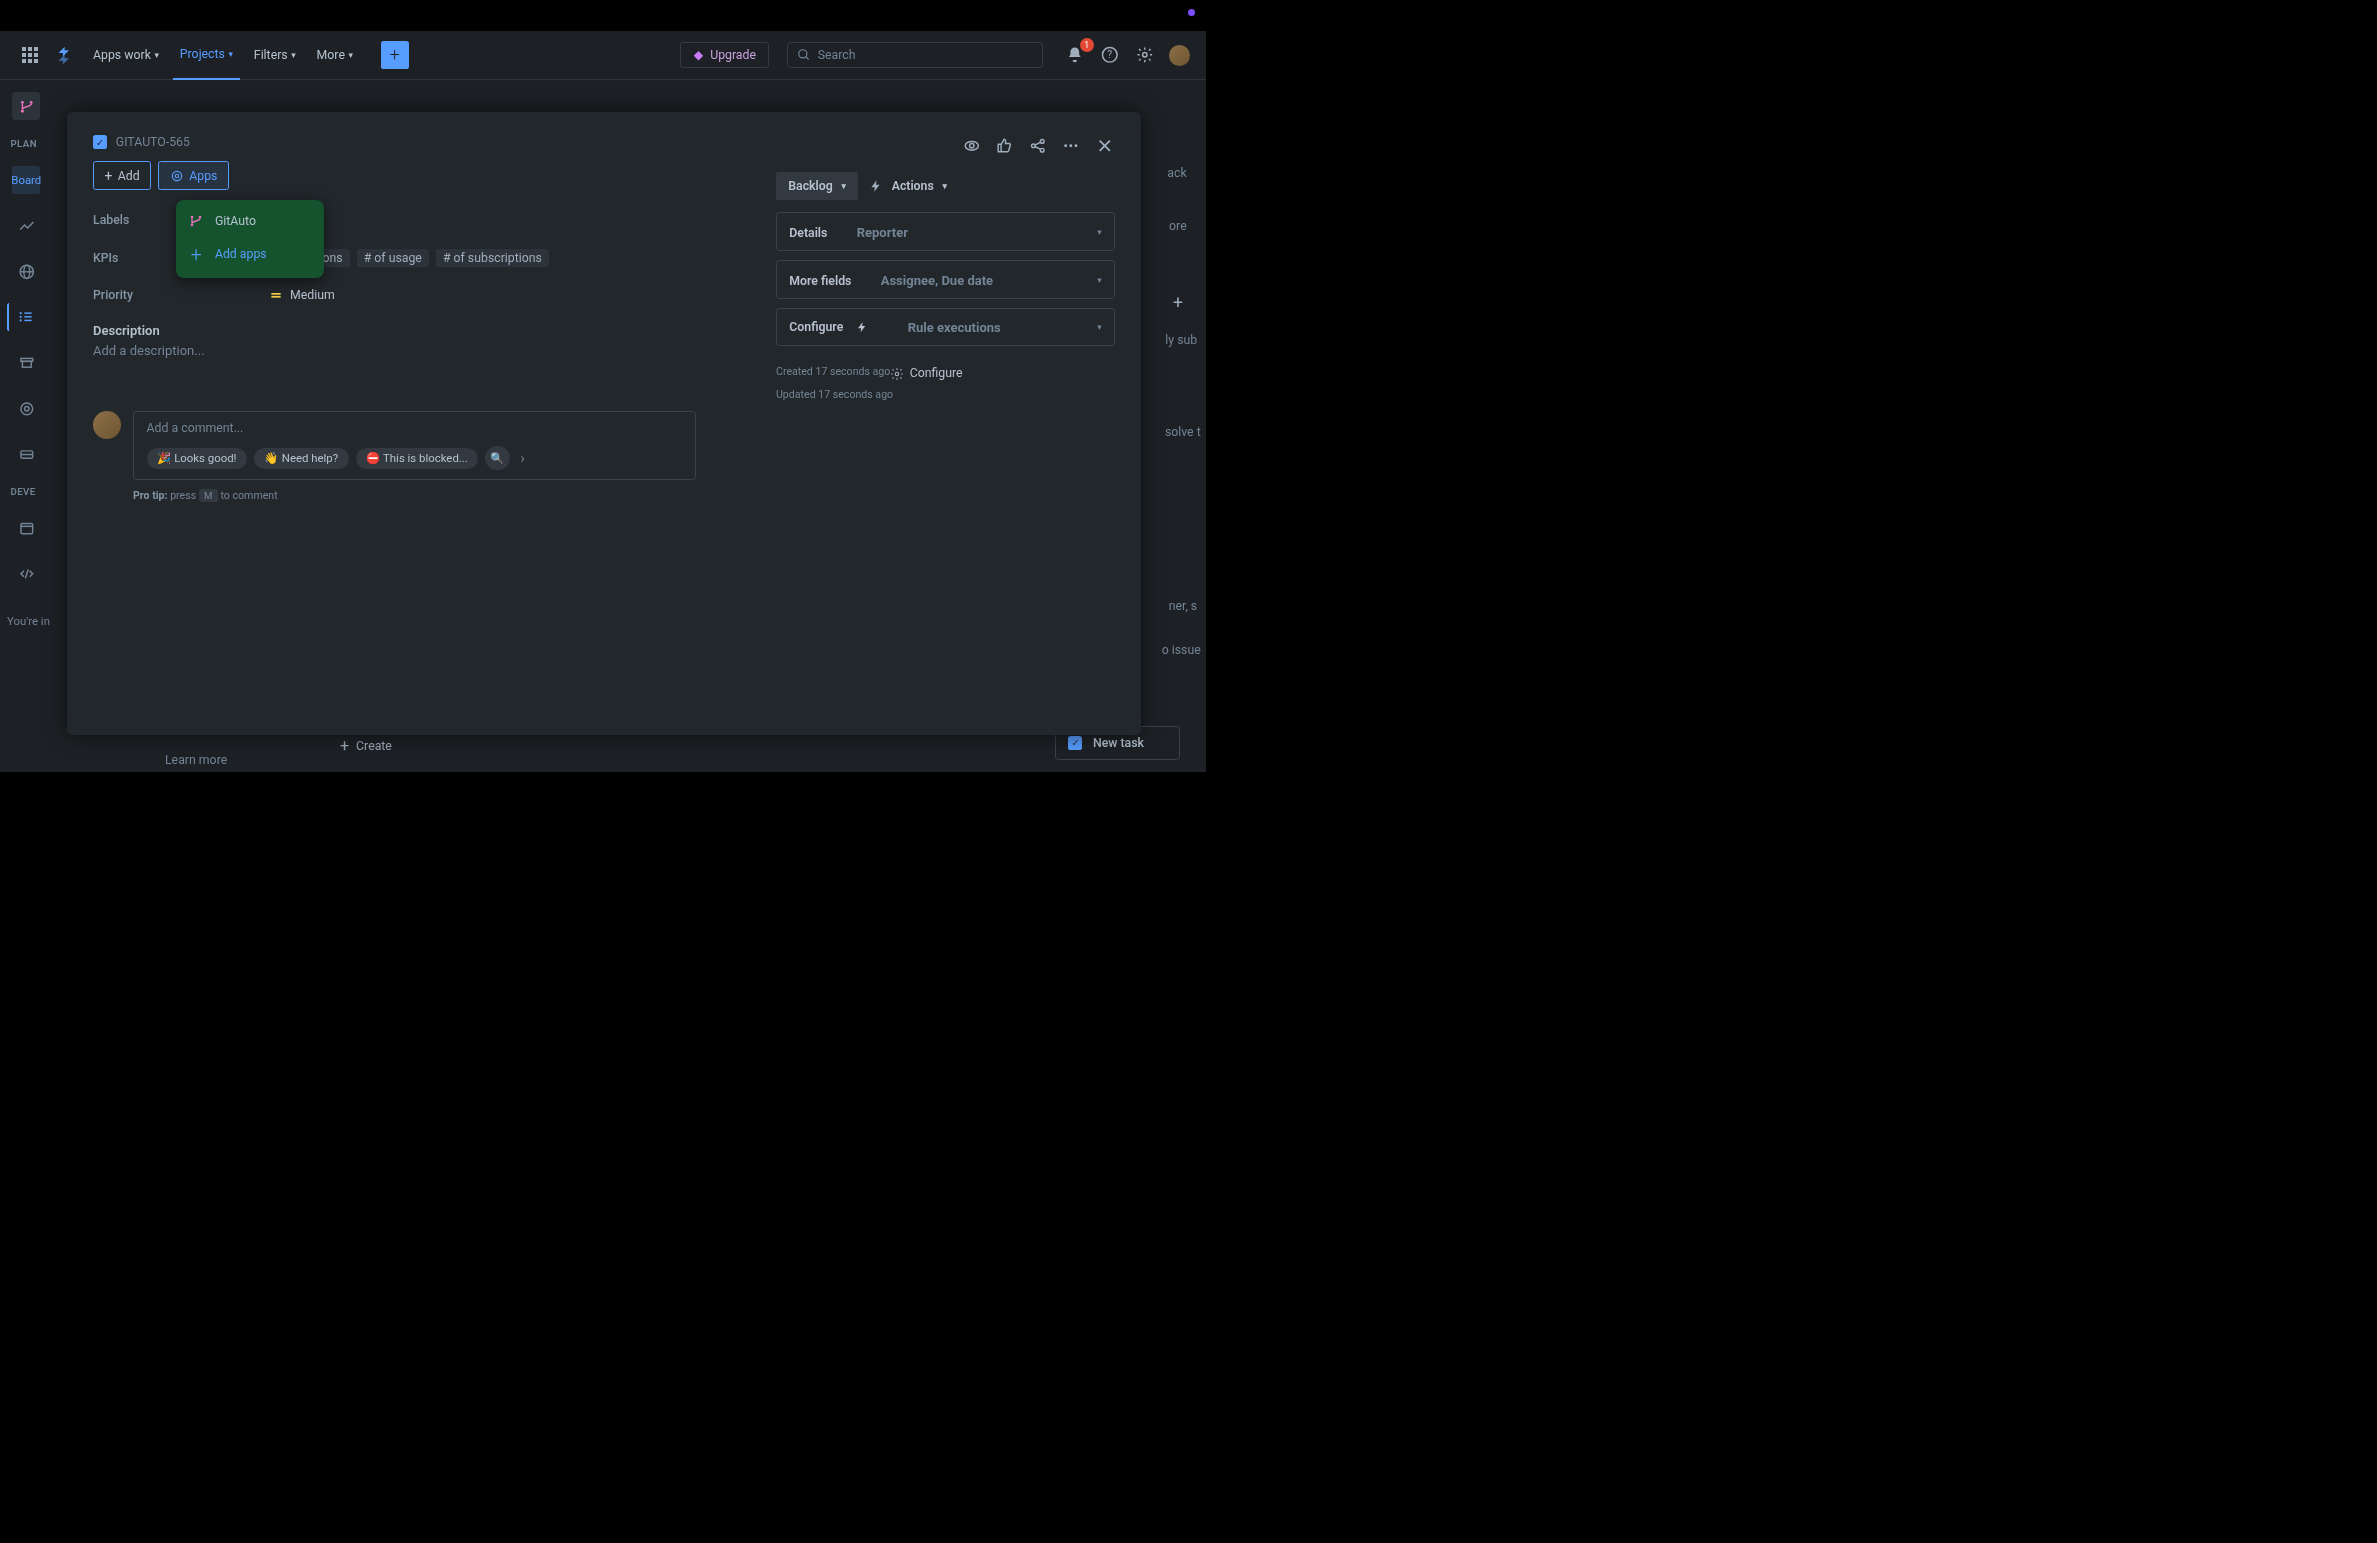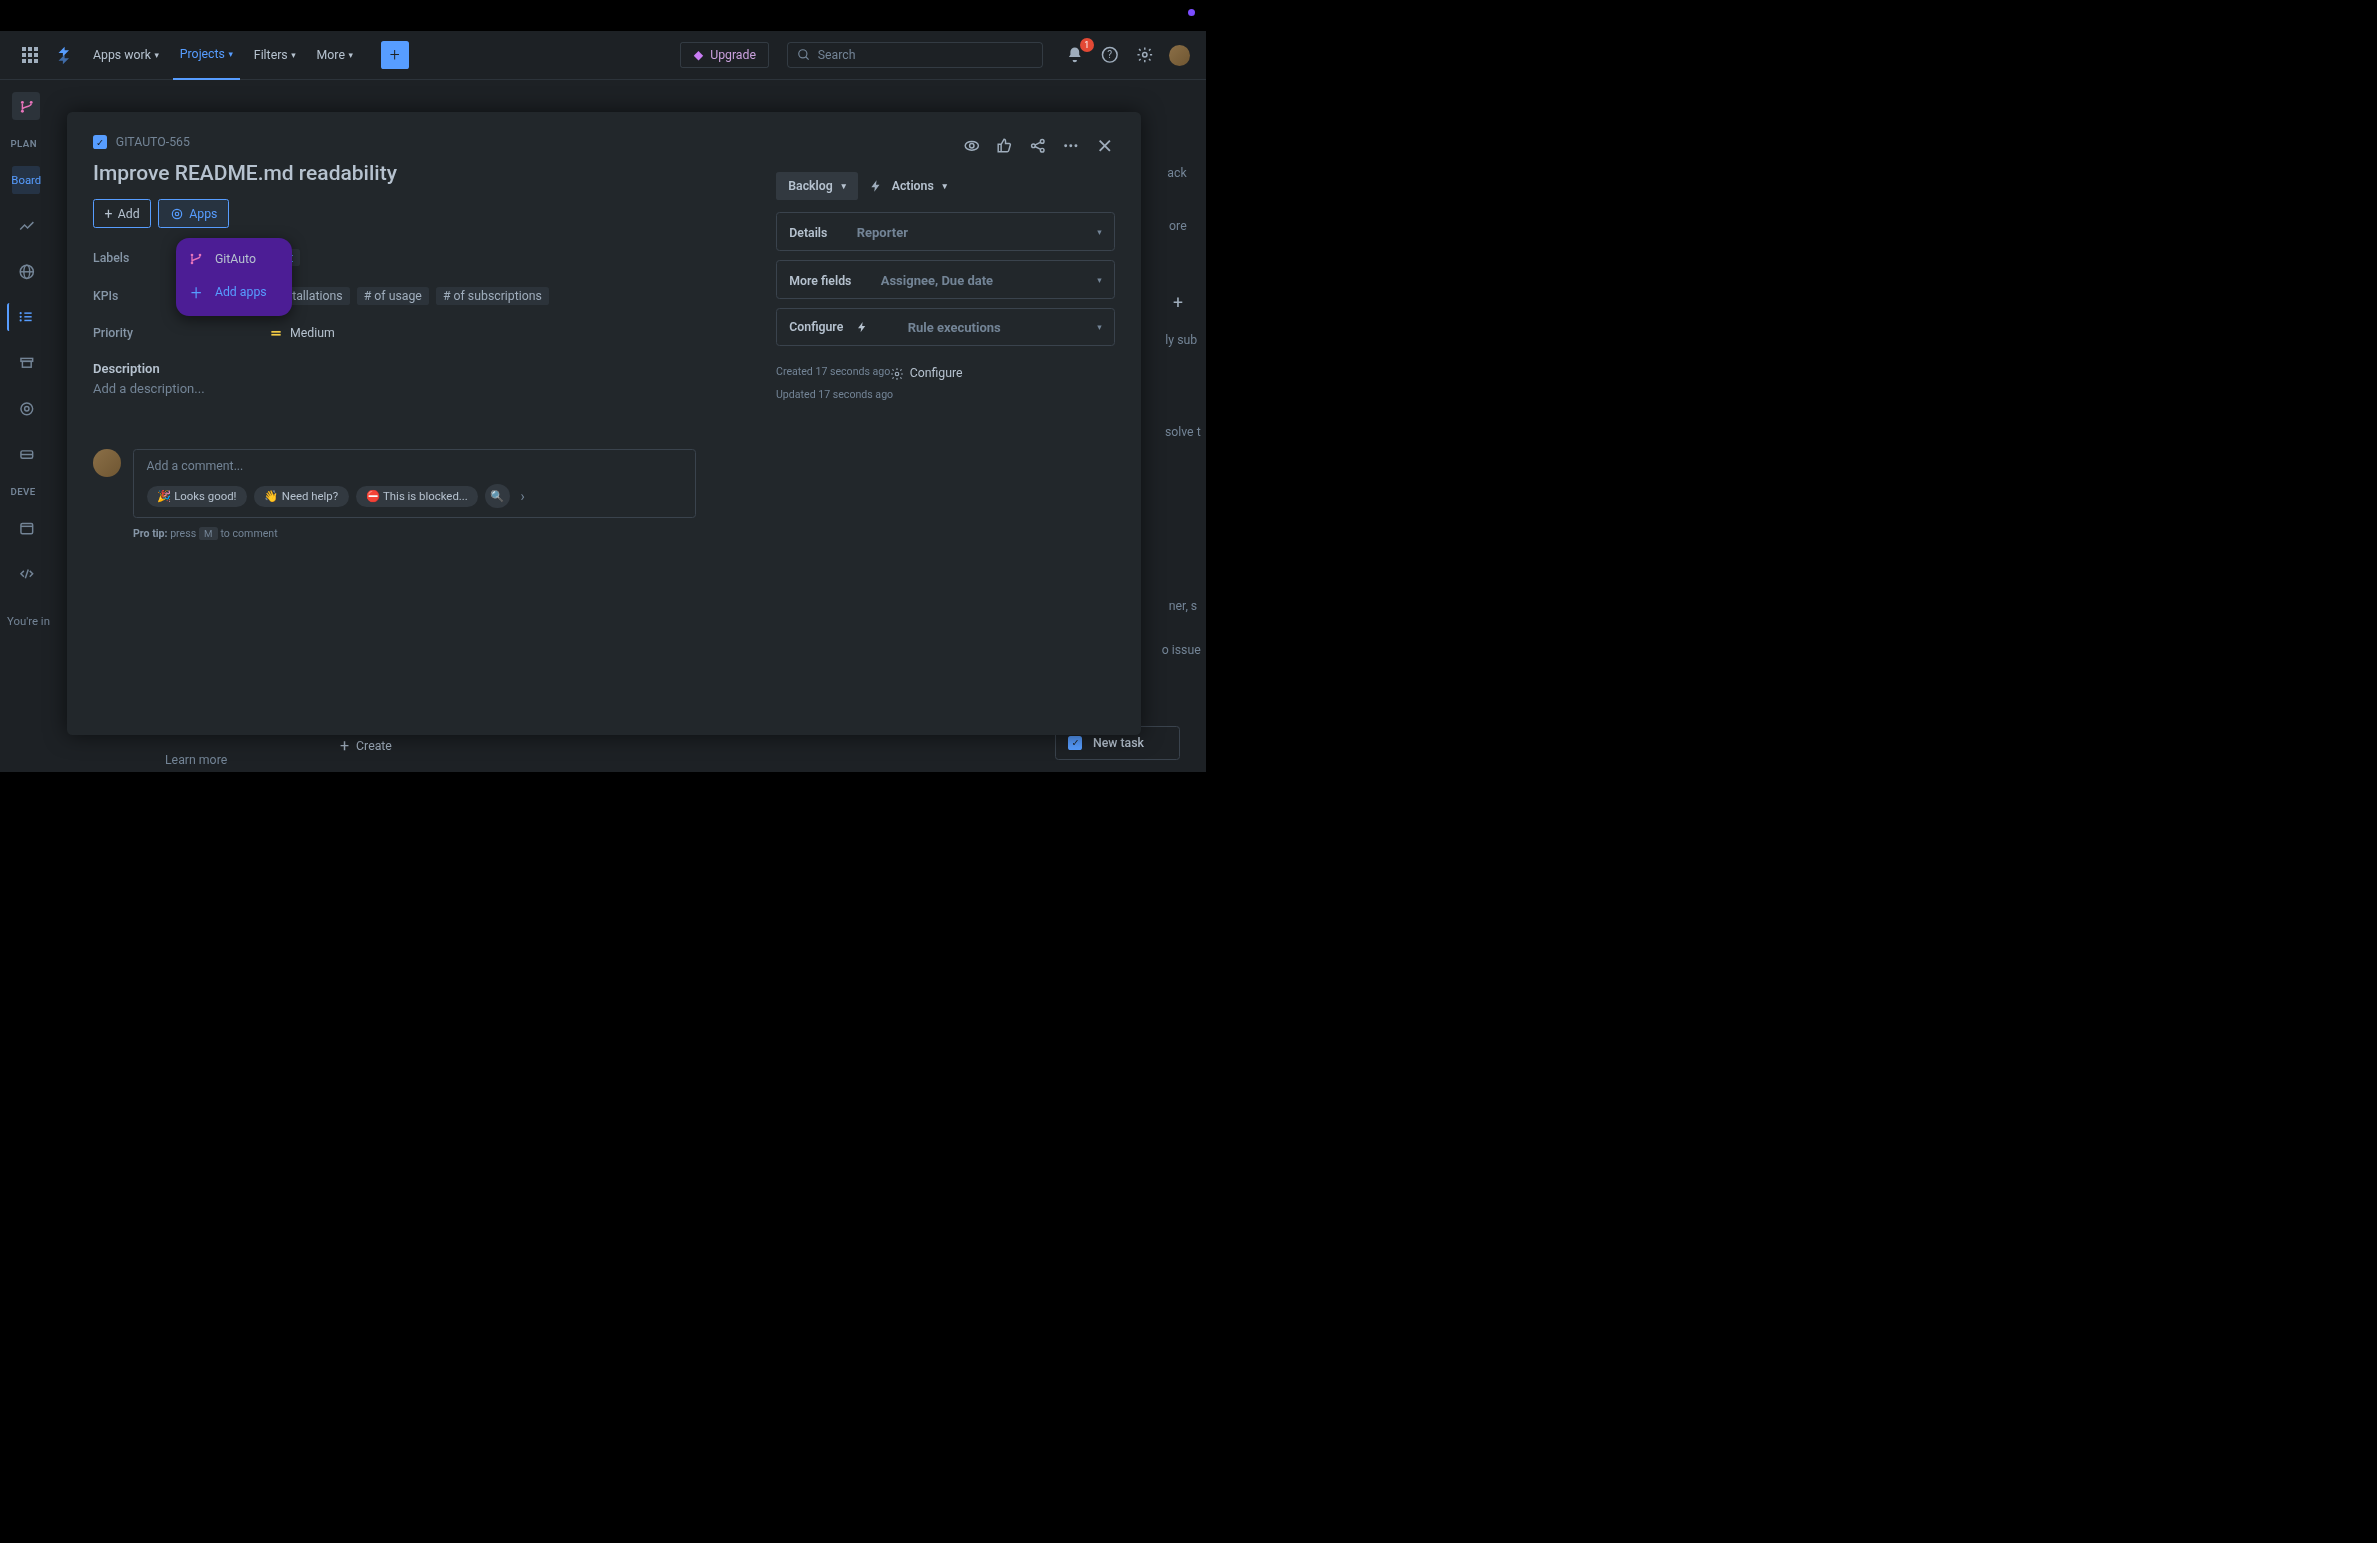--- a/index.html
+++ b/index.html
@@ -33,21 +33,21 @@
 .overlay-left { flex: 1; display: flex; flex-direction: column; }
 .overlay-right { width: 360px; padding-left: 21px; }
 .issue-key-row { display: flex; align-items: center; gap: 8.8px; margin-bottom: 12.3px; }
 .issue-check { width: 14px; height: 14px; background: #579dff; border-radius: 2.6px; display: flex; align-items: center; justify-content: center; color: #1d2125; font-size: 9.7px; }
 .issue-key { color: #738496; font-size: 12.3px; }
 .issue-title { color: #b6c2cf; font-size: 21px; font-weight: 500; margin-bottom: 14px; }
 .btn-row { display: flex; gap: 7px; margin-bottom: 21px; position: relative; }
 .out-btn { border: 0.9px solid #579dff; padding: 5.3px 10.6px; border-radius: 2.6px; display: flex; align-items: center; gap: 5.3px; cursor: pointer; font-size: 12.3px; }
 .out-btn.add { color: #b6c2cf; }
 .out-btn.apps { color: #579dff; background: rgba(87,157,255,0.1); }
-.dropdown { position: absolute; top: 39px; left: 83px; width: 116px; background: #4c1d95; border-radius: 13px; box-shadow: 0 3.5px 14px rgba(0,0,0,0.5); padding: 5.3px 0; }
+.dropdown { position: absolute; top: 39px; left: 83px; width: 148px; background: #14532d; border-radius: 8px; box-shadow: 0 3.5px 14px rgba(0,0,0,0.5); padding: 5.3px 0; }
 .dropdown-item { padding: 7px 12.3px; display: flex; align-items: center; gap: 10.6px; cursor: pointer; font-size: 12.3px; color: #b6c2cf; }
 .field-row { display: flex; align-items: center; margin-bottom: 21px; font-size: 12.3px; }
 .field-label { width: 176px; color: #8696a7; font-weight: 500; }
 .field-val { color: #b6c2cf; display: flex; align-items: center; gap: 7px; }
 .tag { background: #2c333a; padding: 1.8px 7px; border-radius: 2.6px; color: #9fadbc; font-size: 12.3px; }
 .desc-label { font-weight: 600; color: #b6c2cf; font-size: 13px; margin-bottom: 5.3px; }
 .desc-placeholder { color: #738496; font-size: 13px; margin-bottom: 53px; }
 .comment-row { display: flex; gap: 12.3px; }
 .comment-avatar { width: 28px; height: 28px; border-radius: 50%; background: linear-gradient(135deg, #8b6f47, #6f5632); flex-shrink: 0; }
 .comment-box { flex: 1; border: 0.9px solid #3a434d; border-radius: 3.5px; padding: 8.8px 12.3px; max-width: 563px; }
@@ -241,21 +241,20 @@
       <div class="learn-more">Learn more</div>
     </div>
   </div>
 
   <div class="overlay">
     <div class="overlay-left">
       <div class="issue-key-row">
         <div class="issue-check">✓</div>
         <div class="issue-key">GITAUTO-565</div>
       </div>
-      <div class="issue-title">Improve README.md readability</div>
       <div class="btn-row">
         <div class="out-btn add">
           <span style="font-size:14px;">+</span>
           <span>Add</span>
         </div>
         <div class="out-btn apps">
           <svg width="14" height="14" viewBox="0 0 24 24">
               <circle cx="12" cy="12" r="3" stroke="#579dff" stroke-width="2" fill="none"></circle>
               <circle cx="12" cy="12" r="8" stroke="#579dff" stroke-width="2" fill="none"></circle>
             </svg>

